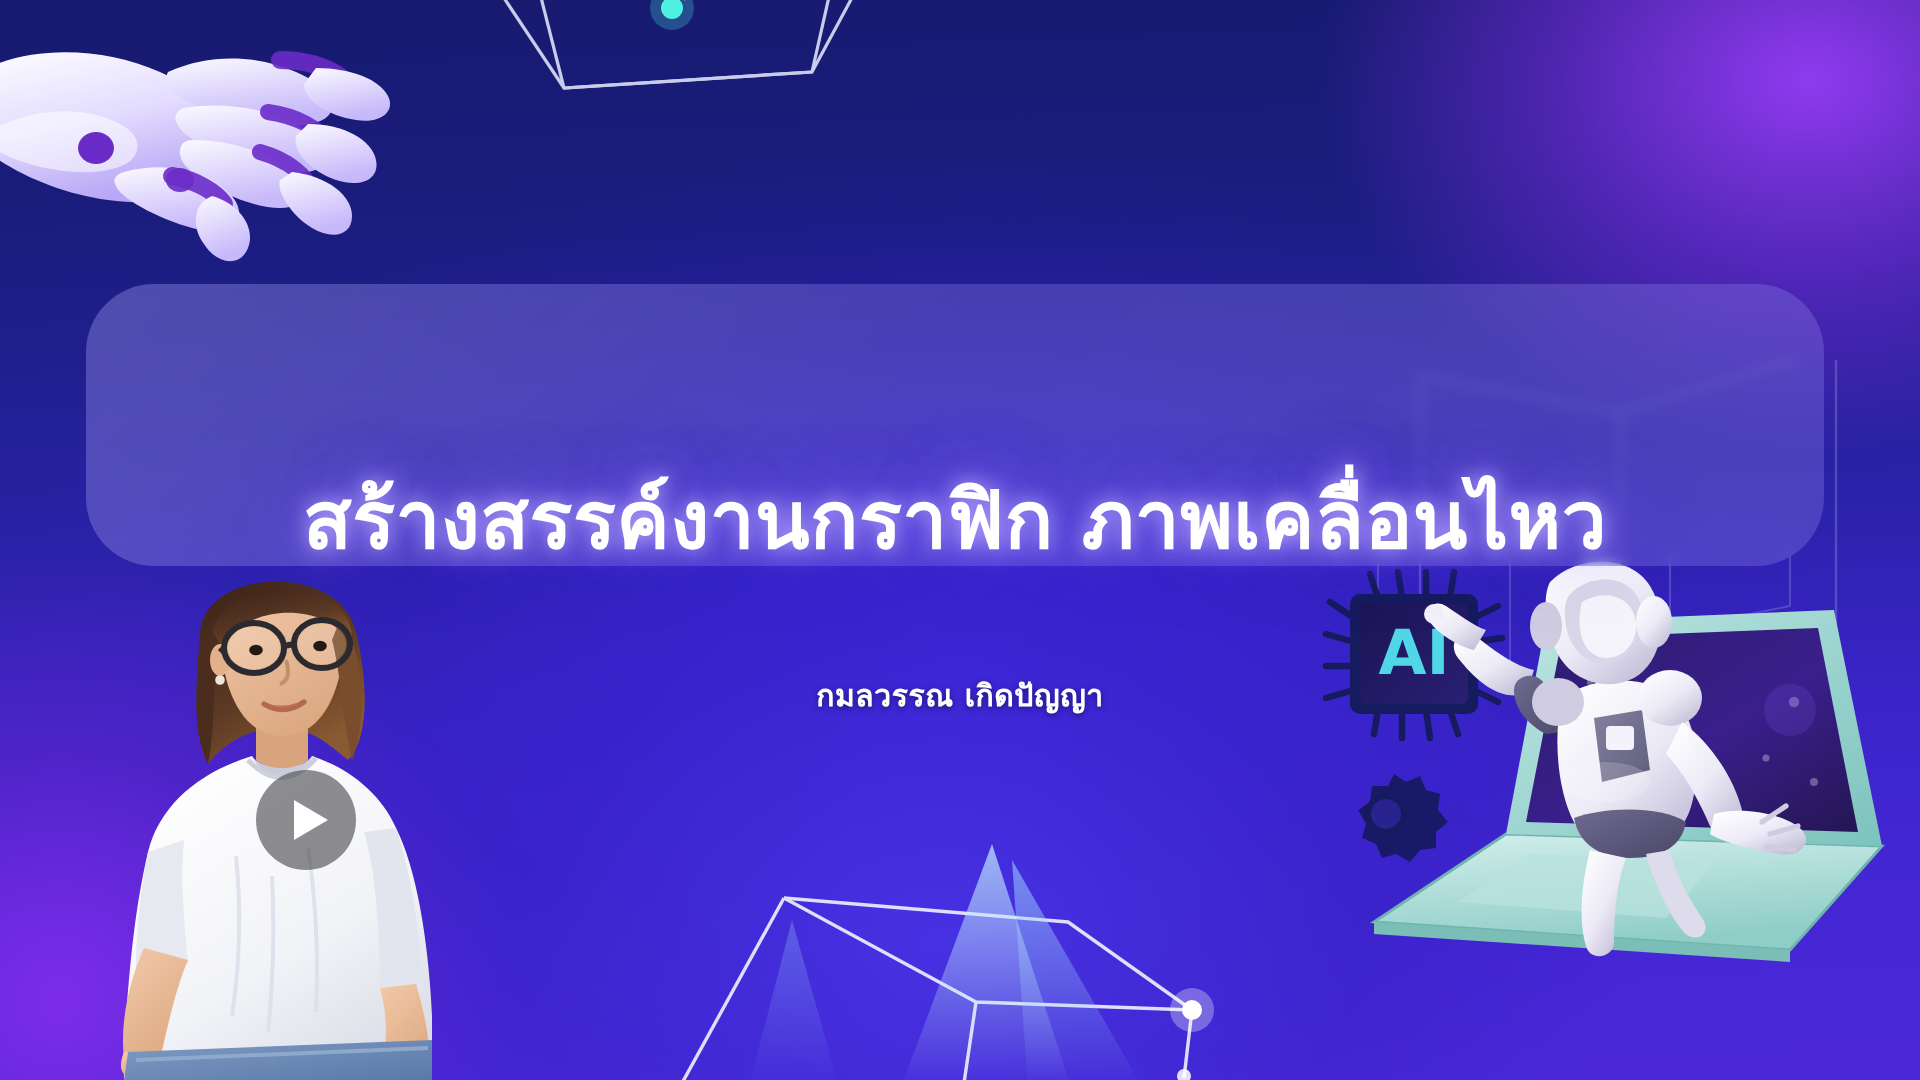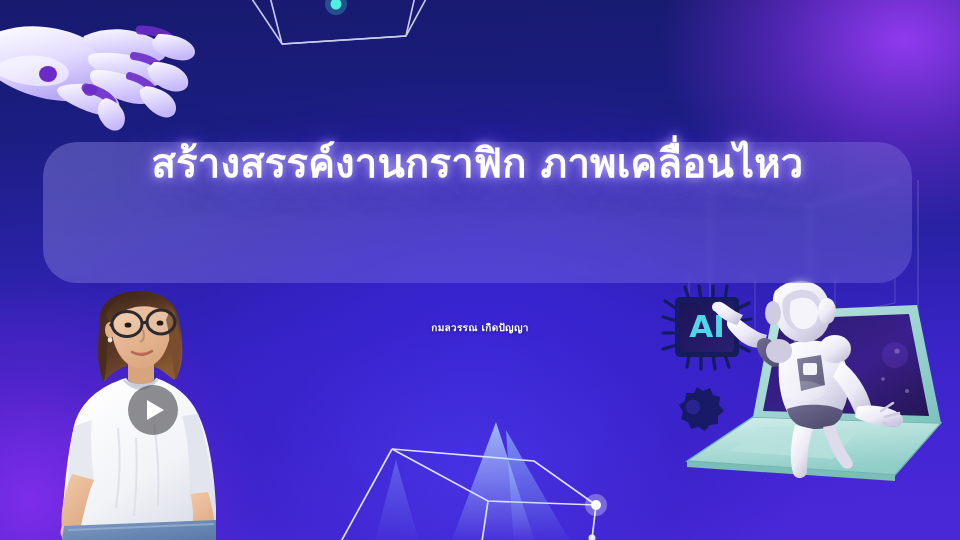--- a/index.html
+++ b/index.html
@@ -56,42 +56,42 @@
   }
 
   
   #title-panel {
     position:absolute; left:43px; top:142px;
     width:869px; height:141px;
     border-radius:34px;
     background:linear-gradient(135deg, rgba(156,150,235,0.40) 0%, rgba(138,128,230,0.34) 45%, rgba(150,140,240,0.30) 100%);
     backdrop-filter:blur(3px);
     display:flex; flex-direction:column;
-    align-items:center; justify-content:flex-start;
+    align-items:center; justify-content:flex-end;
     gap:2px;
   }
   .title-line {
     color:#ffffff;
     font-weight:700;
     letter-spacing:.2px;
     white-space:nowrap;
     text-shadow:
       0 0 10px rgba(190,175,255,0.95),
       0 0 22px rgba(150,120,255,0.75),
       0 0 38px rgba(120,90,240,0.5);
   }
   #title-line-1 { font-size:40px; line-height:1.08; }
   #title-line-2 { font-size:40px; line-height:1.12; letter-spacing:1px; }
 
   
   #presenter-name {
-    position:absolute; left:0; top:320px; width:960px;
+    position:absolute; left:0; top:336px; width:960px;
     text-align:center;
     color:#ffffff;
-    font-size:10px;
+    font-size:15px;
     font-weight:700;
     letter-spacing:.3px;
     text-shadow:0 1px 3px rgba(0,0,0,.45);
   }
 </style>
 </head>
 <body>
 
 <div id="stage">
 

